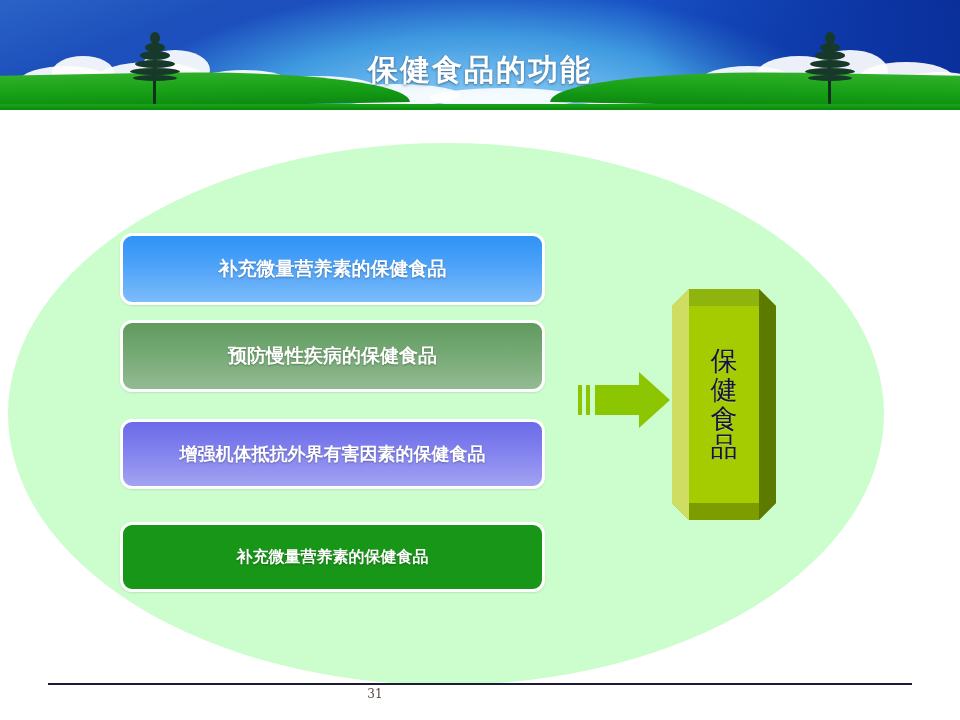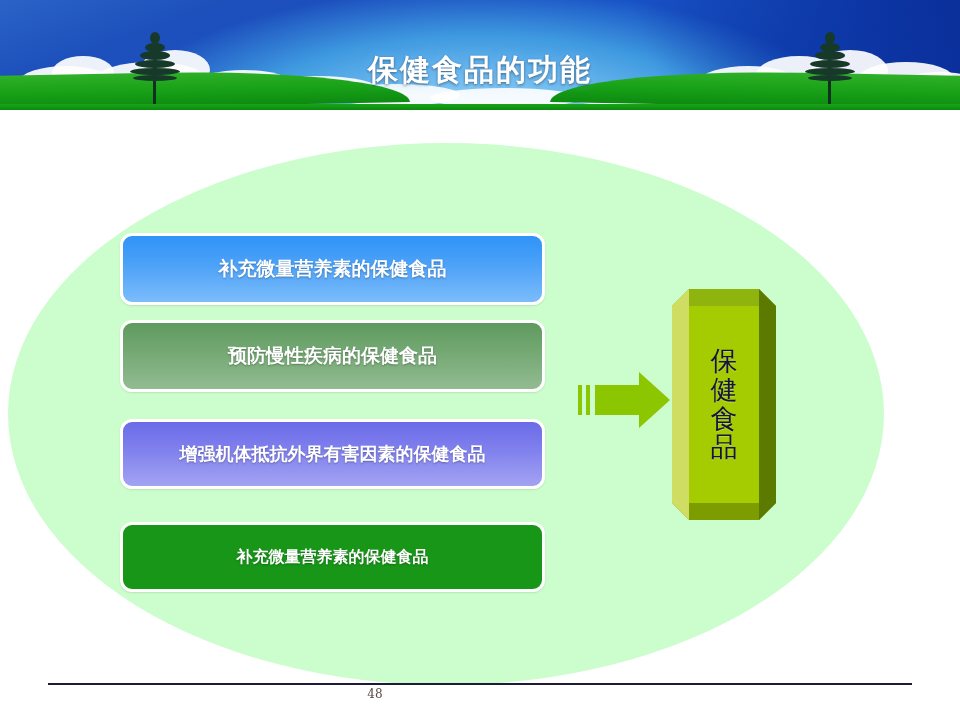--- a/index.html
+++ b/index.html
@@ -217,15 +217,15 @@
     <div class="pl-face"></div>
     <div class="pl-text">
       <span>保</span>
       <span>健</span>
       <span>食</span>
       <span>品</span>
     </div>
   </div>
 
   <div class="foot-line"></div>
-  <div class="page-num">48</div>
+  <div class="page-num">31</div>
 
 </div>
 
 </body></html>

